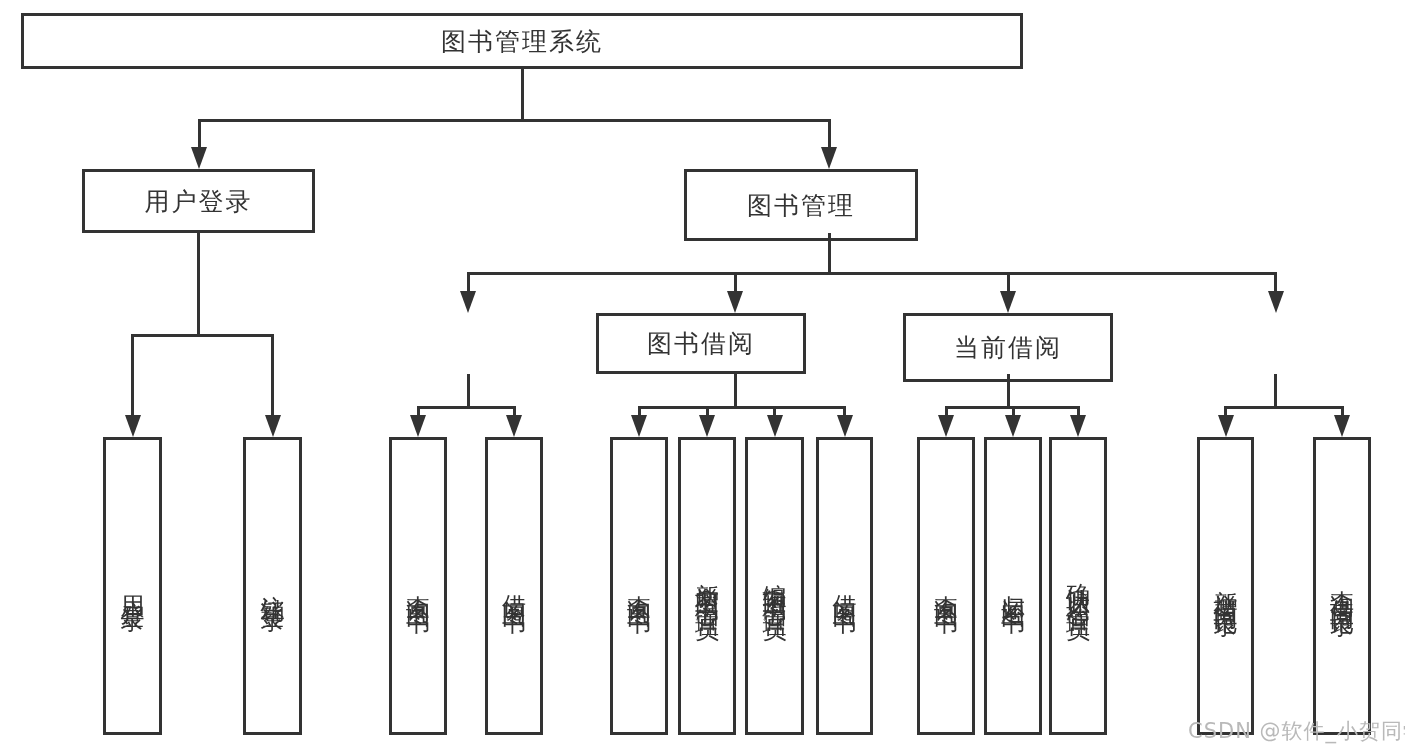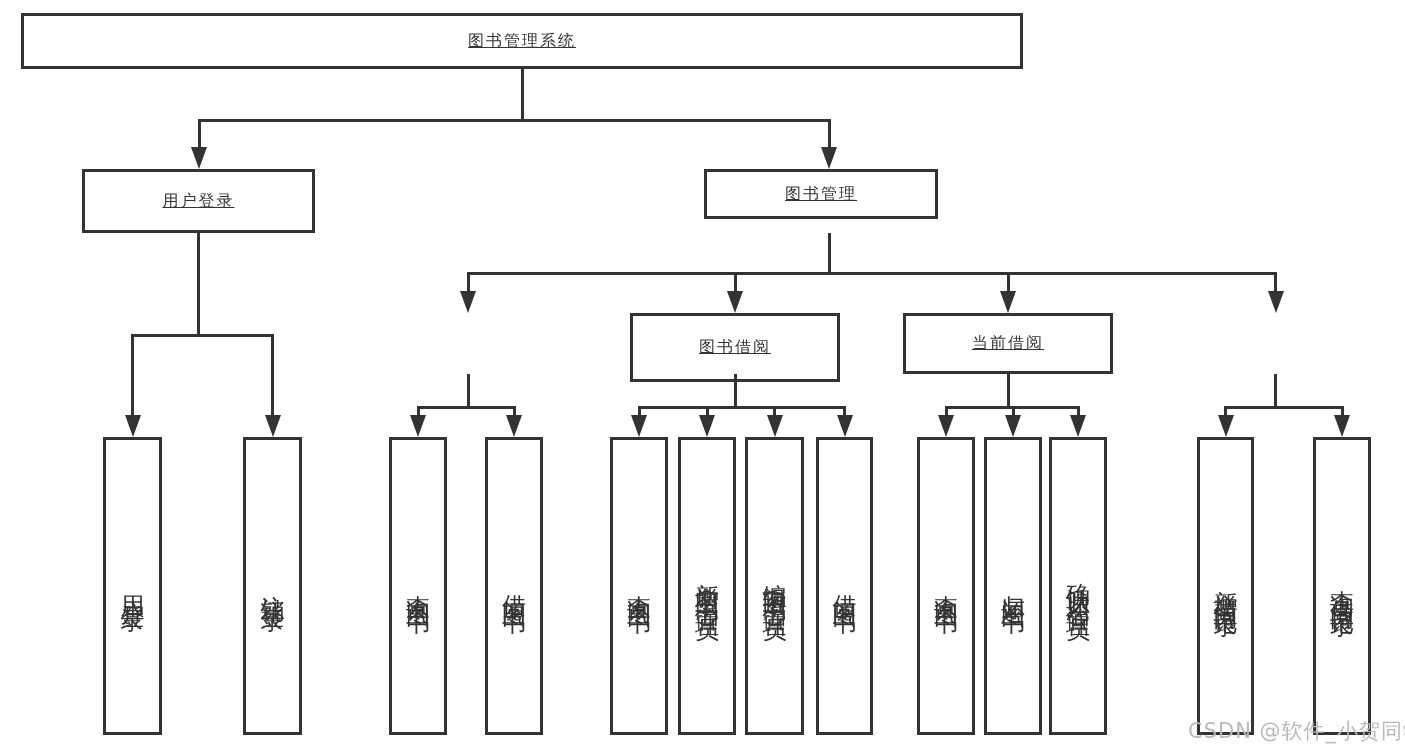--- a/index.html
+++ b/index.html
@@ -14,21 +14,21 @@
   .node{
     position:absolute;
     box-sizing:border-box;
     border:3px solid #333333;
     background:#ffffff;
     display:flex;
     align-items:center;
     justify-content:center;
   }
   .node span{white-space:nowrap;}
-  .h-label{font-size:16px;letter-spacing:2px;text-decoration:underline;}
+  .h-label{font-size:25px;letter-spacing:2px;}
   .leaf span{
     writing-mode:vertical-rl;
     text-orientation:mixed;
     font-size:24px;
     letter-spacing:5px;
     line-height:1;
   }
   .vl{position:absolute;width:3px;background:#333333;}
   .hl{position:absolute;height:3px;background:#333333;}
   .arrow-head{
@@ -59,21 +59,21 @@
   <div class="vl" style="left:520.5px;top:69px;height:53px"></div>
   <div class="hl" style="left:197.5px;top:119px;width:633px"></div>
   <div class="vl" style="left:197.5px;top:119px;height:32px"></div>
   <div class="arrow-head" style="left:191px;top:147px"></div>
   <div class="vl" style="left:827.5px;top:119px;height:32px"></div>
   <div class="arrow-head" style="left:821px;top:147px"></div>
 
   <div class="node" style="left:82px;top:169px;width:233px;height:64px">
     <span class="h-label">用户登录</span>
   </div>
-  <div class="node" style="left:704px;top:169px;width:234px;height:50px">
+  <div class="node" style="left:684px;top:169px;width:234px;height:72px">
     <span class="h-label">图书管理</span>
   </div>
 
   <div class="vl" style="left:197px;top:233px;height:104px"></div>
   <div class="hl" style="left:131px;top:334px;width:143px"></div>
   <div class="vl" style="left:131px;top:334px;height:84px"></div>
   <div class="arrow-head" style="left:124.5px;top:415px"></div>
   <div class="vl" style="left:271px;top:334px;height:84px"></div>
   <div class="arrow-head" style="left:264.5px;top:415px"></div>
 
@@ -81,24 +81,24 @@
   <div class="hl" style="left:466.5px;top:272px;width:810.5px"></div>
   <div class="vl" style="left:466.5px;top:272px;height:23px"></div>
   <div class="arrow-head" style="left:460px;top:291px"></div>
   <div class="vl" style="left:733.5px;top:272px;height:23px"></div>
   <div class="arrow-head" style="left:727px;top:291px"></div>
   <div class="vl" style="left:1006.5px;top:272px;height:23px"></div>
   <div class="arrow-head" style="left:1000px;top:291px"></div>
   <div class="vl" style="left:1274px;top:272px;height:23px"></div>
   <div class="arrow-head" style="left:1267.5px;top:291px"></div>
 
-  <div class="node" style="left:630px;top:313px;width:210px;height:69px">
+  <div class="node" style="left:596px;top:313px;width:210px;height:61px">
     <span class="h-label">图书借阅</span>
   </div>
-  <div class="node" style="left:903px;top:313px;width:210px;height:61px">
+  <div class="node" style="left:903px;top:313px;width:210px;height:69px">
     <span class="h-label">当前借阅</span>
   </div>
 
   <div class="vl" style="left:466.5px;top:374px;height:35px"></div>
   <div class="hl" style="left:416.5px;top:406px;width:99px"></div>
   <div class="vl" style="left:416.5px;top:406px;height:12px"></div>
   <div class="arrow-head" style="left:410px;top:415px"></div>
   <div class="vl" style="left:512.5px;top:406px;height:12px"></div>
   <div class="arrow-head" style="left:506px;top:415px"></div>
 

